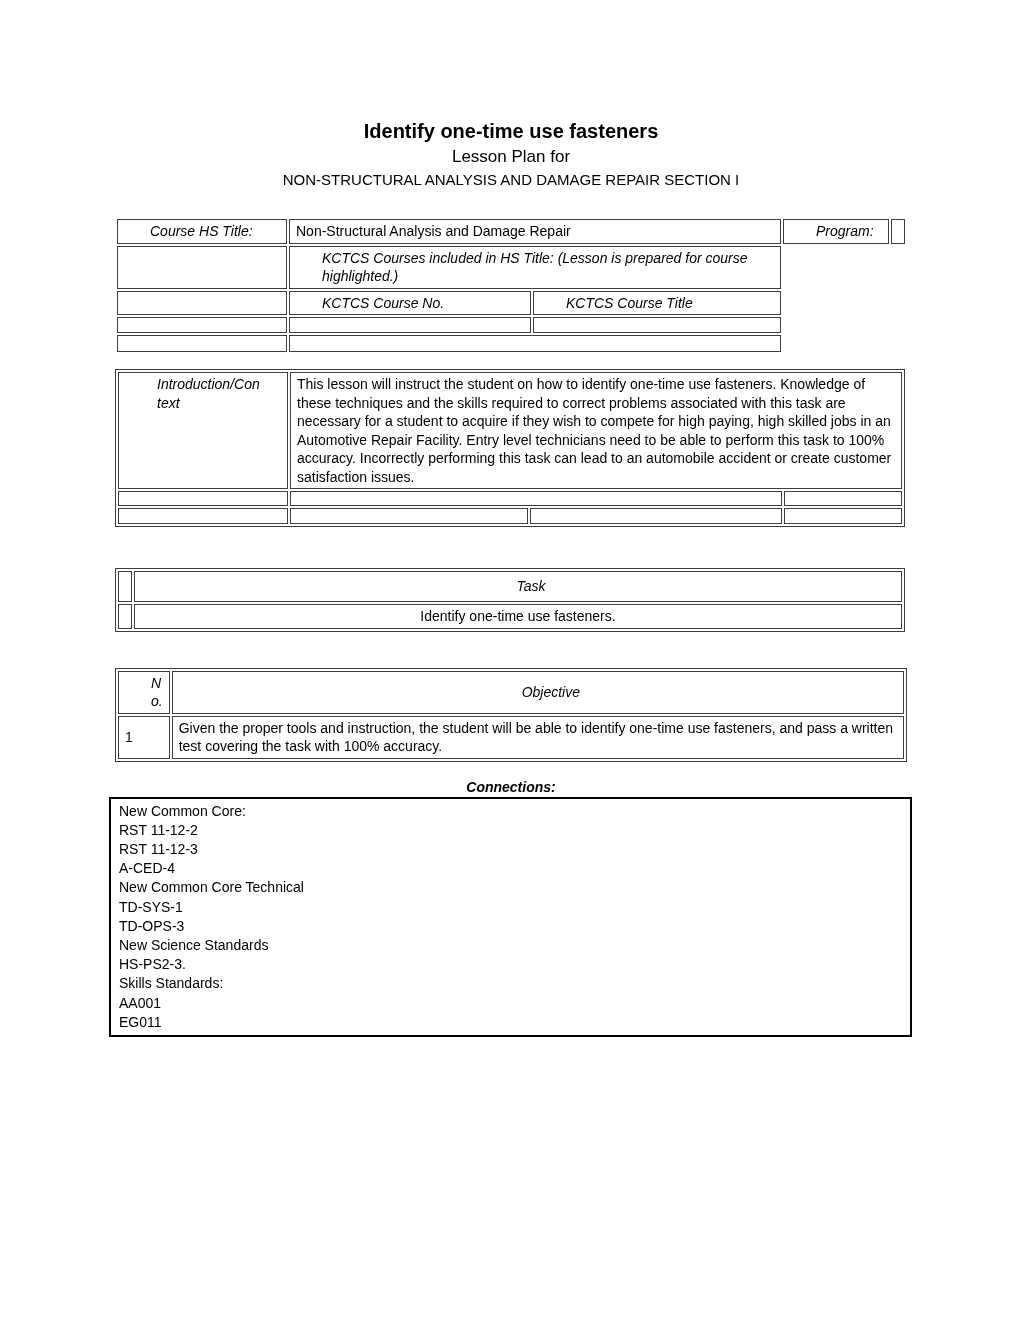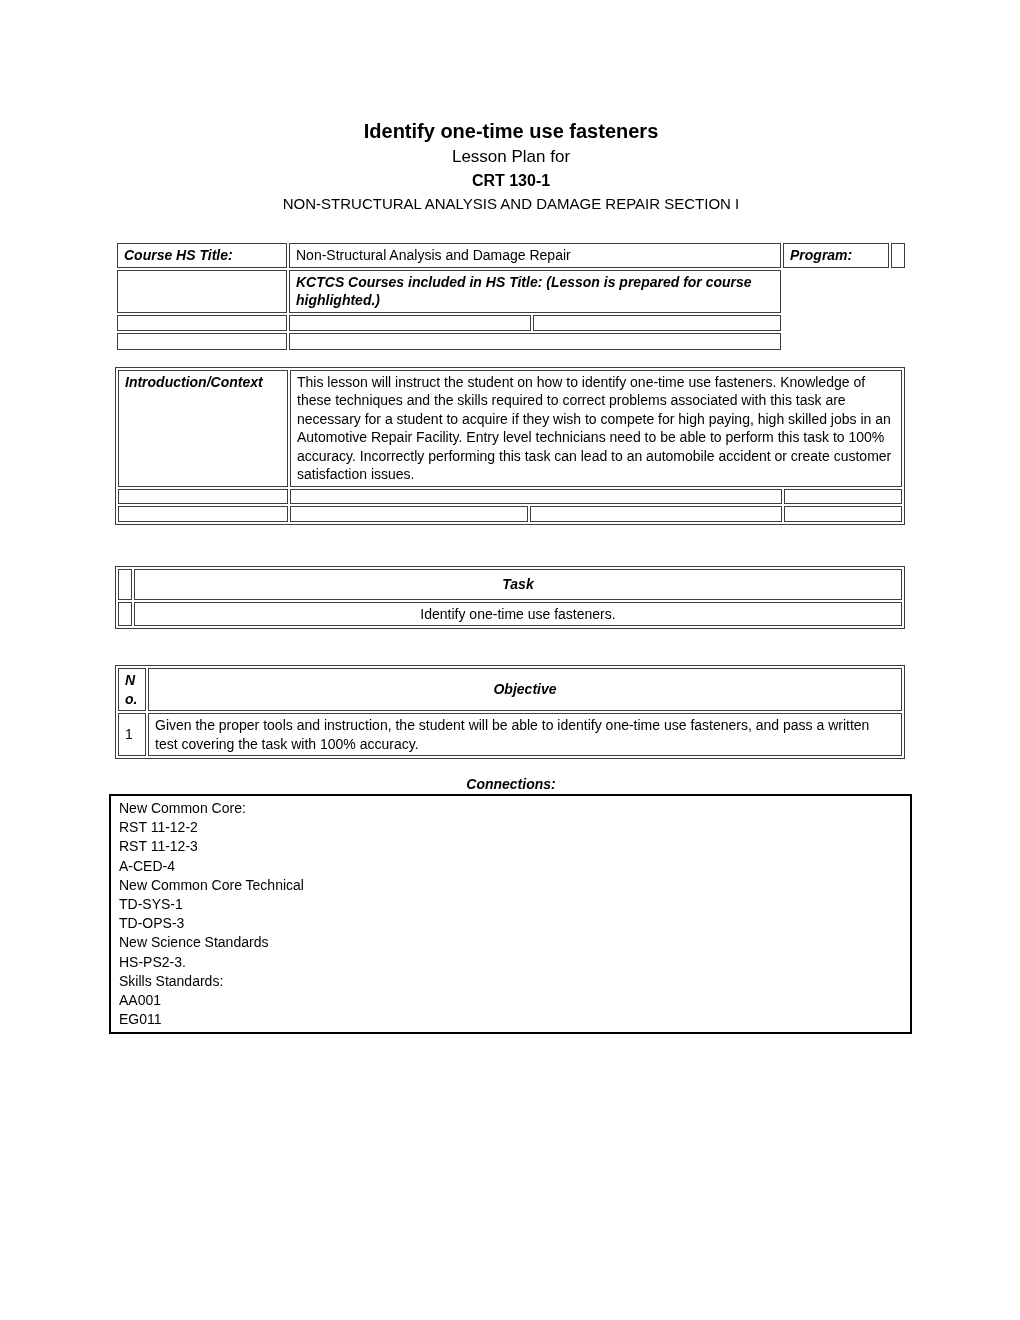--- a/index.html
+++ b/index.html
@@ -24,21 +24,21 @@
   table { border-collapse: separate; border-spacing: 2px; table-layout: fixed; }
   td {
     border: 1.5px solid #3d3d3d;
     padding: 2px 6px;
     font-size: 14px;
     line-height: 18.5px;
     vertical-align: top;
     overflow: hidden;
   }
   td.nob { border: none; }
-  .bi { font-weight: bold; font-style: italic; }
+  .bi { font-weight: normal; font-style: italic; padding-left: 32px; }
   .ctr { text-align: center; }
   .vmid { vertical-align: middle; }
 
   .t-outer { border: 1.5px solid #3d3d3d; }
 
   .t1 { margin-top: 0; }
   .t2 { margin-top: 15px; }
   .t3 { margin-top: 41px; }
   .t4 { margin-top: 36px; }
 
@@ -58,21 +58,20 @@
   }
 </style>
 </head>
 <body>
 
 <div class="content">
 
   <div class="doc-header">
     <div class="doc-title">Identify one-time use fasteners</div>
     <div class="doc-sub">Lesson Plan for</div>
-    <div class="doc-code">CRT 130-1</div>
     <div class="doc-section">NON-STRUCTURAL ANALYSIS AND DAMAGE REPAIR SECTION I</div>
   </div>
 
   <table class="t1">
     <colgroup>
       <col style="width:170px">
         <col style="width:242px">
         <col style="width:248px">
       <col style="width:106px">
         <col style="width:12px">
@@ -80,20 +79,26 @@
     <tbody>
         <tr>
       <td class="bi" style="height:19px">Course HS Title:</td>
       <td colspan="2">Non-Structural Analysis and Damage Repair</td>
       <td class="bi">Program:</td>
       <td></td>
     </tr>
     <tr>
       <td></td>
       <td colspan="2" class="bi">KCTCS Courses included in HS Title: (Lesson is prepared for course highlighted.)</td>
+      <td colspan="2" class="nob"></td>
+    </tr>
+    <tr>
+      <td style="height:18px"></td>
+      <td class="bi">KCTCS Course No.</td>
+      <td class="bi">KCTCS Course Title</td>
       <td colspan="2" class="nob"></td>
     </tr>
     <tr>
       <td style="height:16px"></td>
       <td></td>
       <td></td>
       <td colspan="2" class="nob"></td>
     </tr>
     <tr>
       <td style="height:17px"></td>

